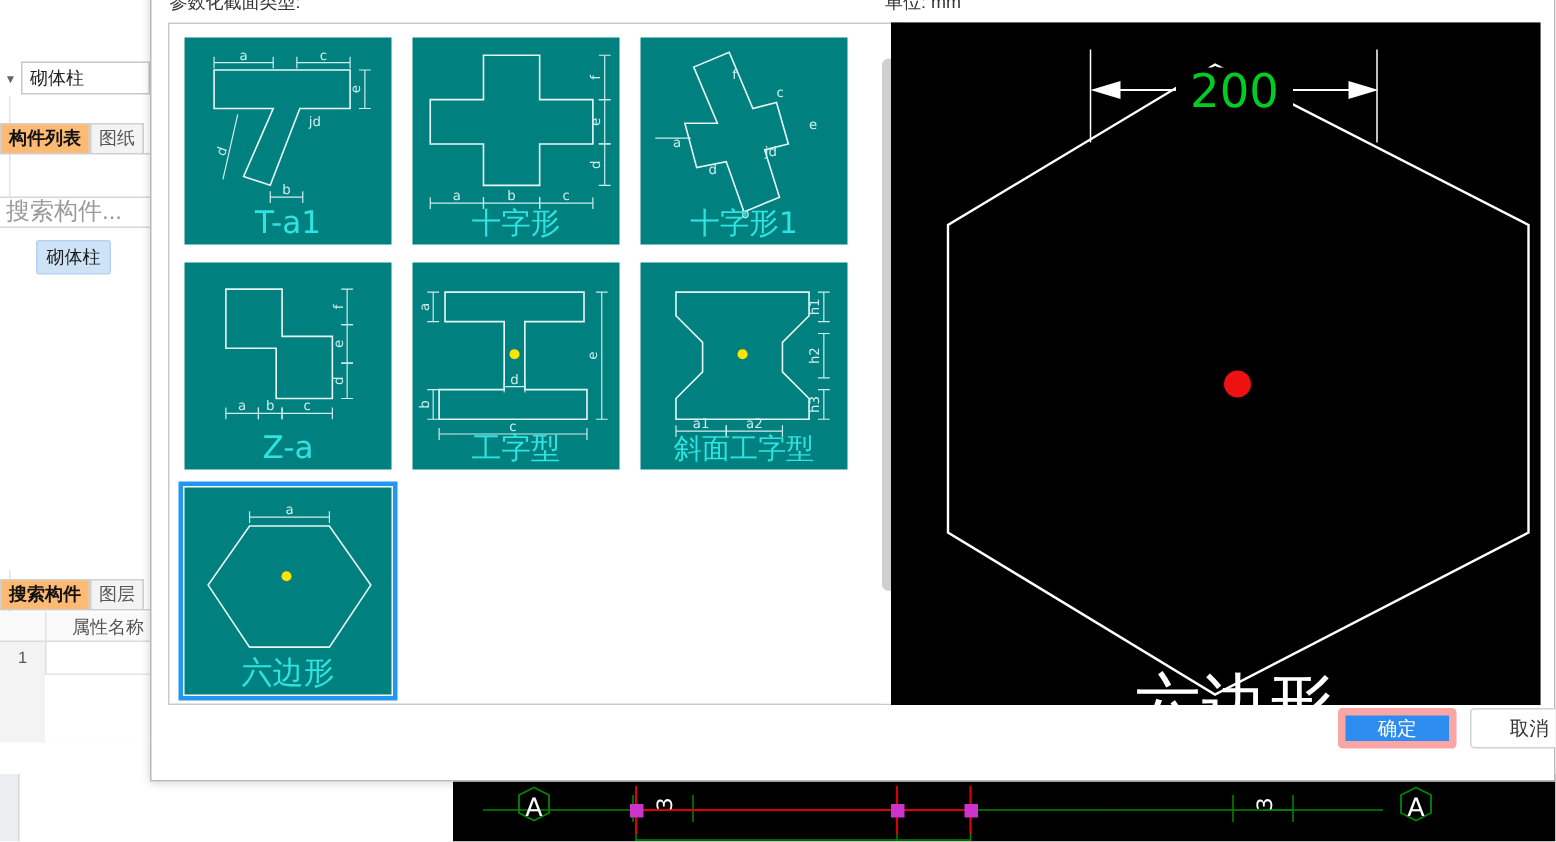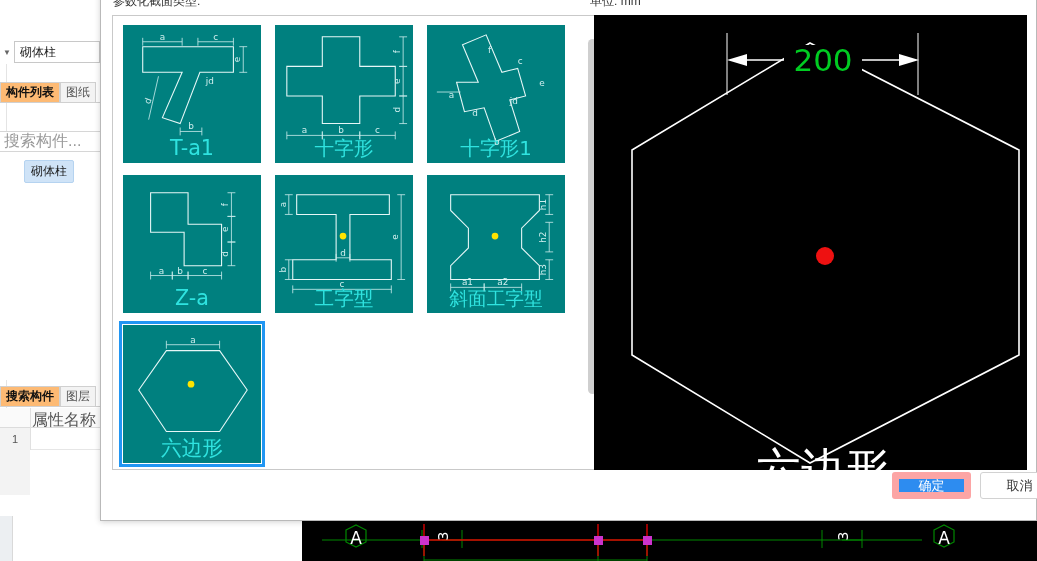--- a/index.html
+++ b/index.html
@@ -66,21 +66,21 @@
   .left-strip{position:absolute;left:0;top:64px;width:6px;height:430px;background:#fff;border-right:1px solid #e4e4e4;}
   .left-edge-tab{position:absolute;left:0;top:230px;width:5px;height:40px;background:#f0f0f0;border:1px solid #dcdcdc;border-left:none;}
 
   
   .prop-tabs{position:absolute;left:0;top:386px;width:100px;height:20px;display:flex;border-bottom:1px solid #d0d0d0;}
   .prop-header{
     position:absolute;left:0;top:408px;width:100px;height:20px;background:#fafafa;
     border-bottom:1px solid #dcdcdc;box-sizing:border-box;
   }
   .prop-header .hcell{
-    position:absolute;right:4px;top:2px;font-size:16px;color:#555;
+    position:absolute;right:4px;top:2px;font-size:12px;color:#555;
   }
   .prop-header .hsep{position:absolute;left:30px;top:0;width:1px;height:20px;background:#e0e0e0;}
   .prop-row{
     position:absolute;left:0;top:428px;width:100px;height:22px;background:#fff;border-bottom:1px solid #e6e6e6;box-sizing:border-box;
   }
   .prop-row .rn{position:absolute;left:0;top:0;width:30px;height:22px;background:#f3f3f3;border-right:1px solid #e0e0e0;
     display:flex;align-items:center;justify-content:center;font-size:11px;color:#555;}
   .prop-fill{position:absolute;left:0;top:450px;width:100px;height:45px;background:#f3f3f3;border-right:1px solid #d8d8d8;}
   .prop-fill-b{position:absolute;left:30px;top:450px;width:70px;height:45px;background:#fff;}
 
@@ -133,21 +133,21 @@
   #preview{
     position:absolute;left:493px;top:28px;width:433px;height:455px;background:#000;overflow:hidden;text-decoration:underline;
   }
   #preview svg{display:block;}
 
   
   .dlg-btn{
     position:absolute;height:27px;width:79px;border-radius:3px;font-size:13px;
     display:flex;align-items:center;justify-content:center;box-sizing:border-box;cursor:default;
   }
-  #btn-ok{left:791px;top:485px;background:#2d8cf0;color:#fff;border:7px solid #fca5a5;}
+  #btn-ok{left:791px;top:485px;background:#2d8cf0;color:#fff;border:5px solid #fca5a5;}
   #btn-cancel{left:879px;top:485px;background:#fff;color:#333;border:1px solid #d2d2d2;}
 </style>
 </head>
 <body>
 
 <div id="app-bg">
 
   <div class="ribbon-remnant">
     <span class="ico">⊢</span><span>还原</span>
   </div>

